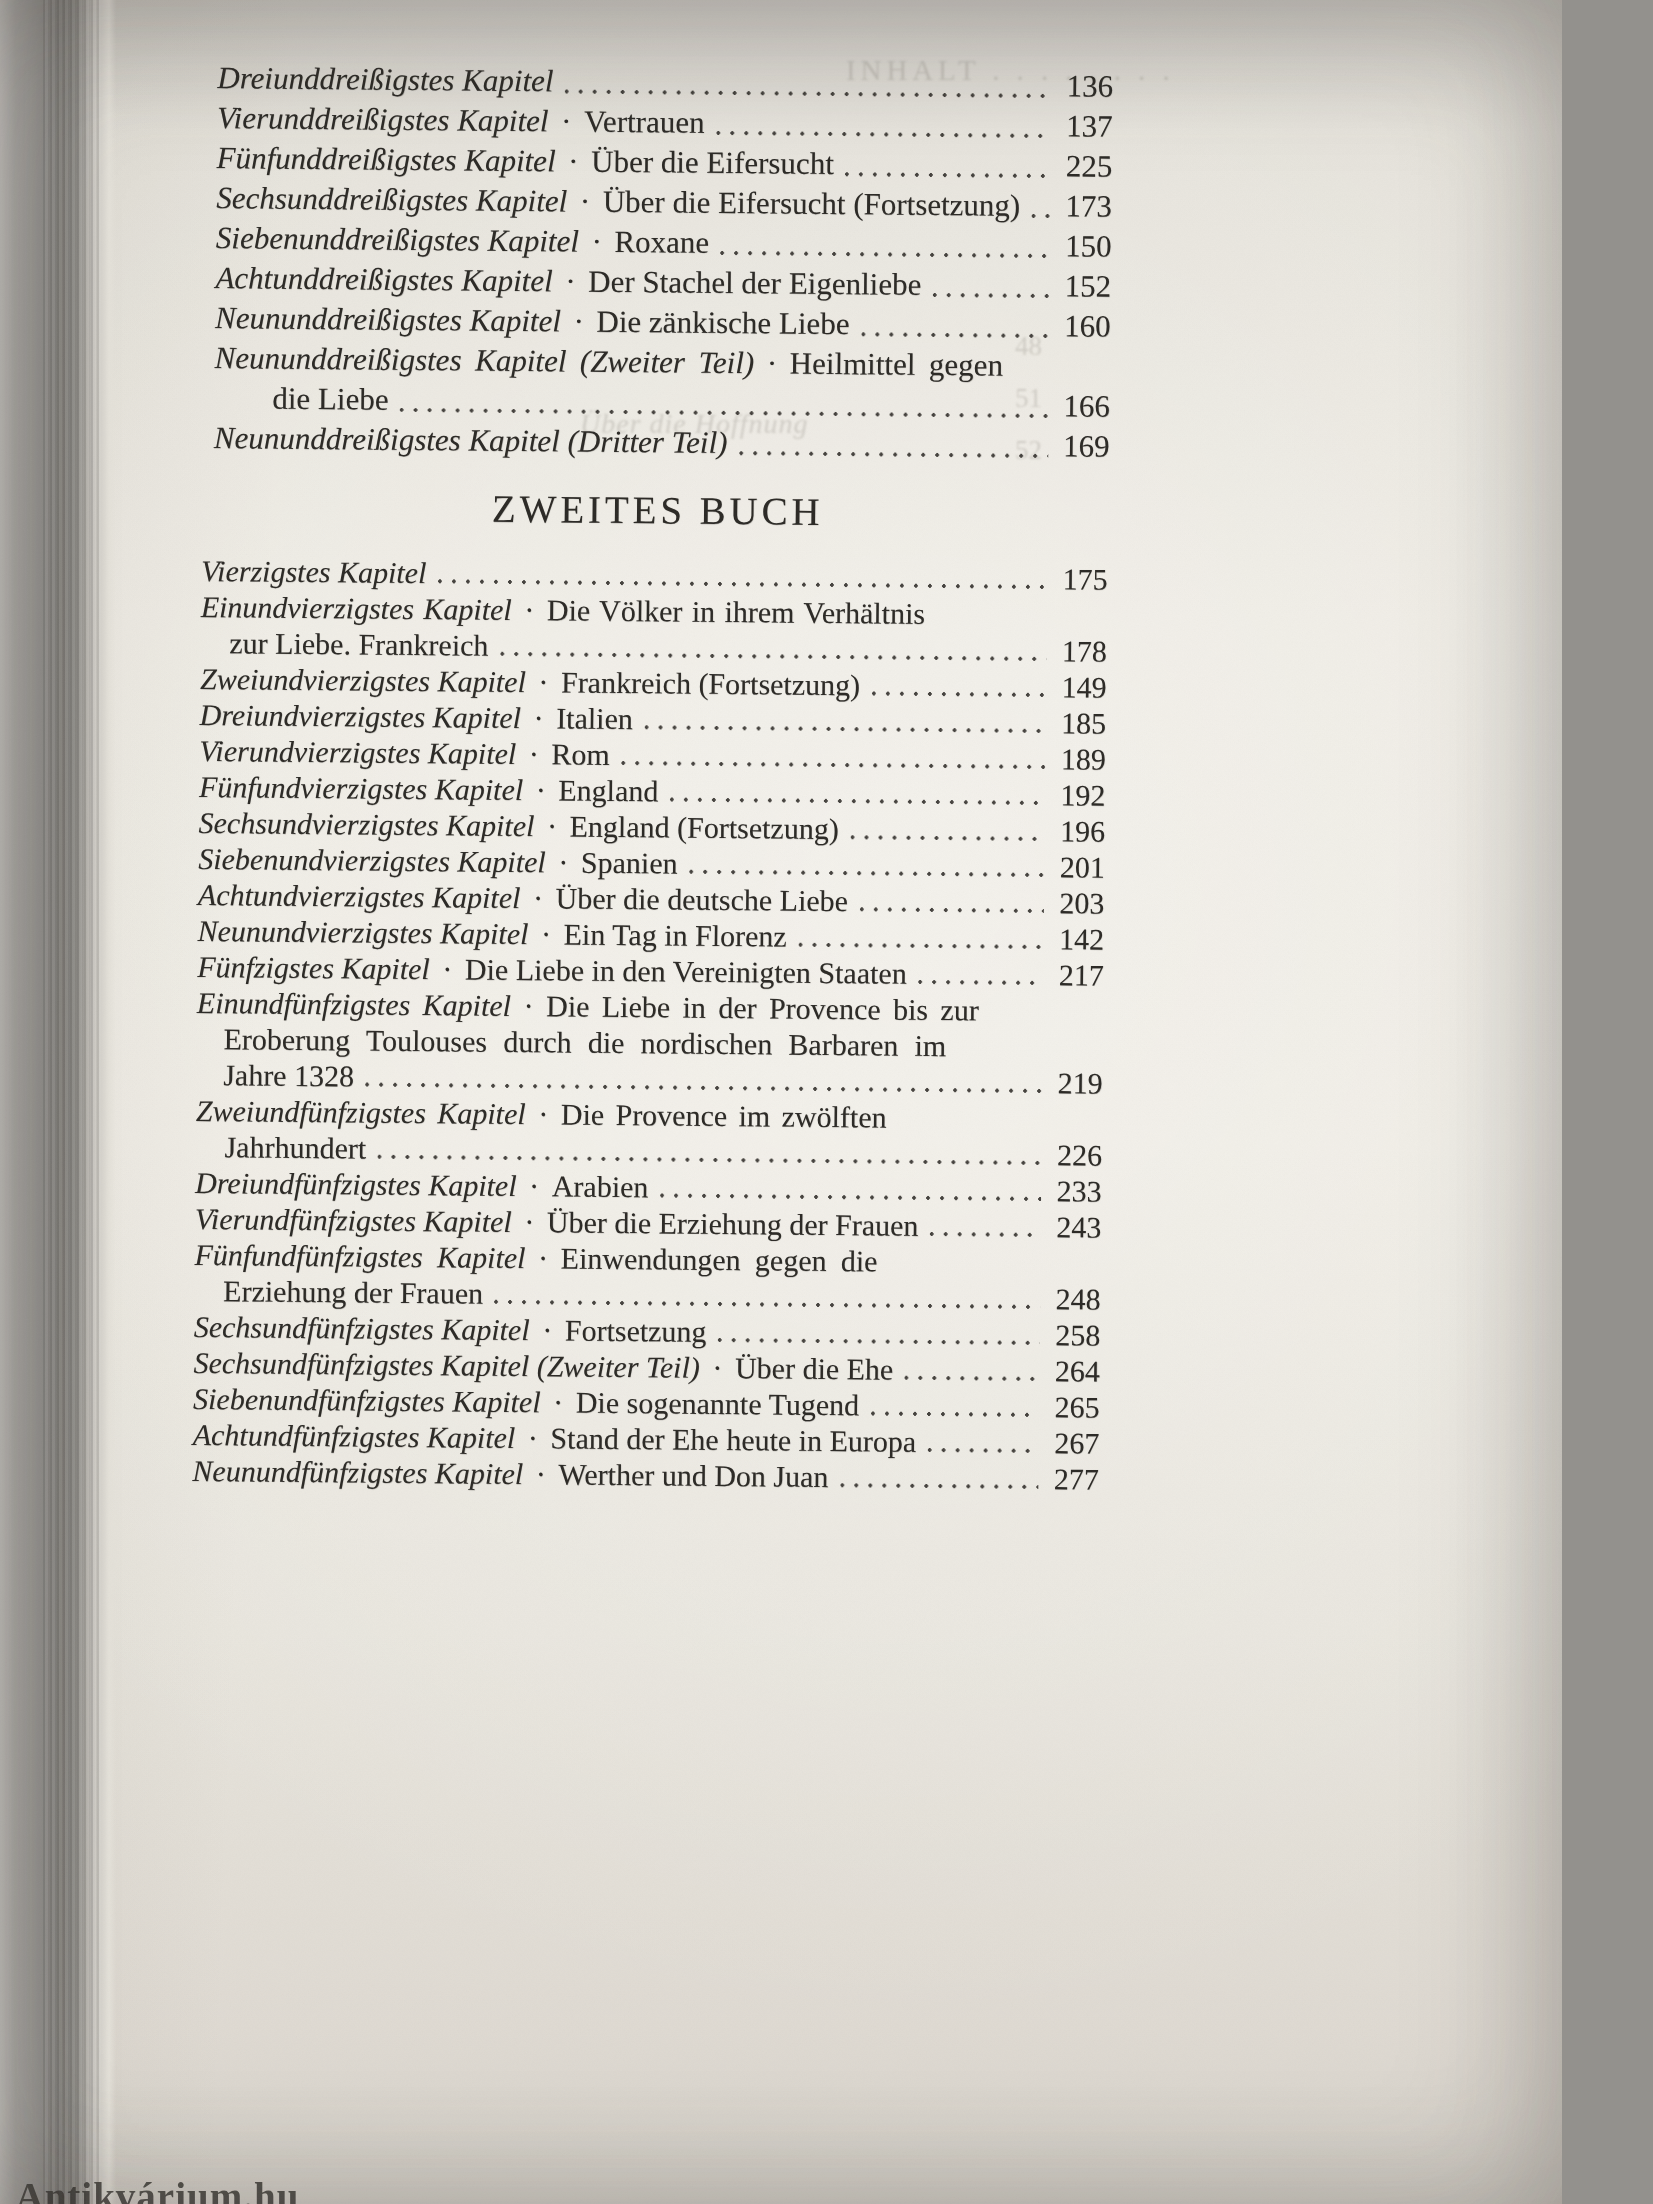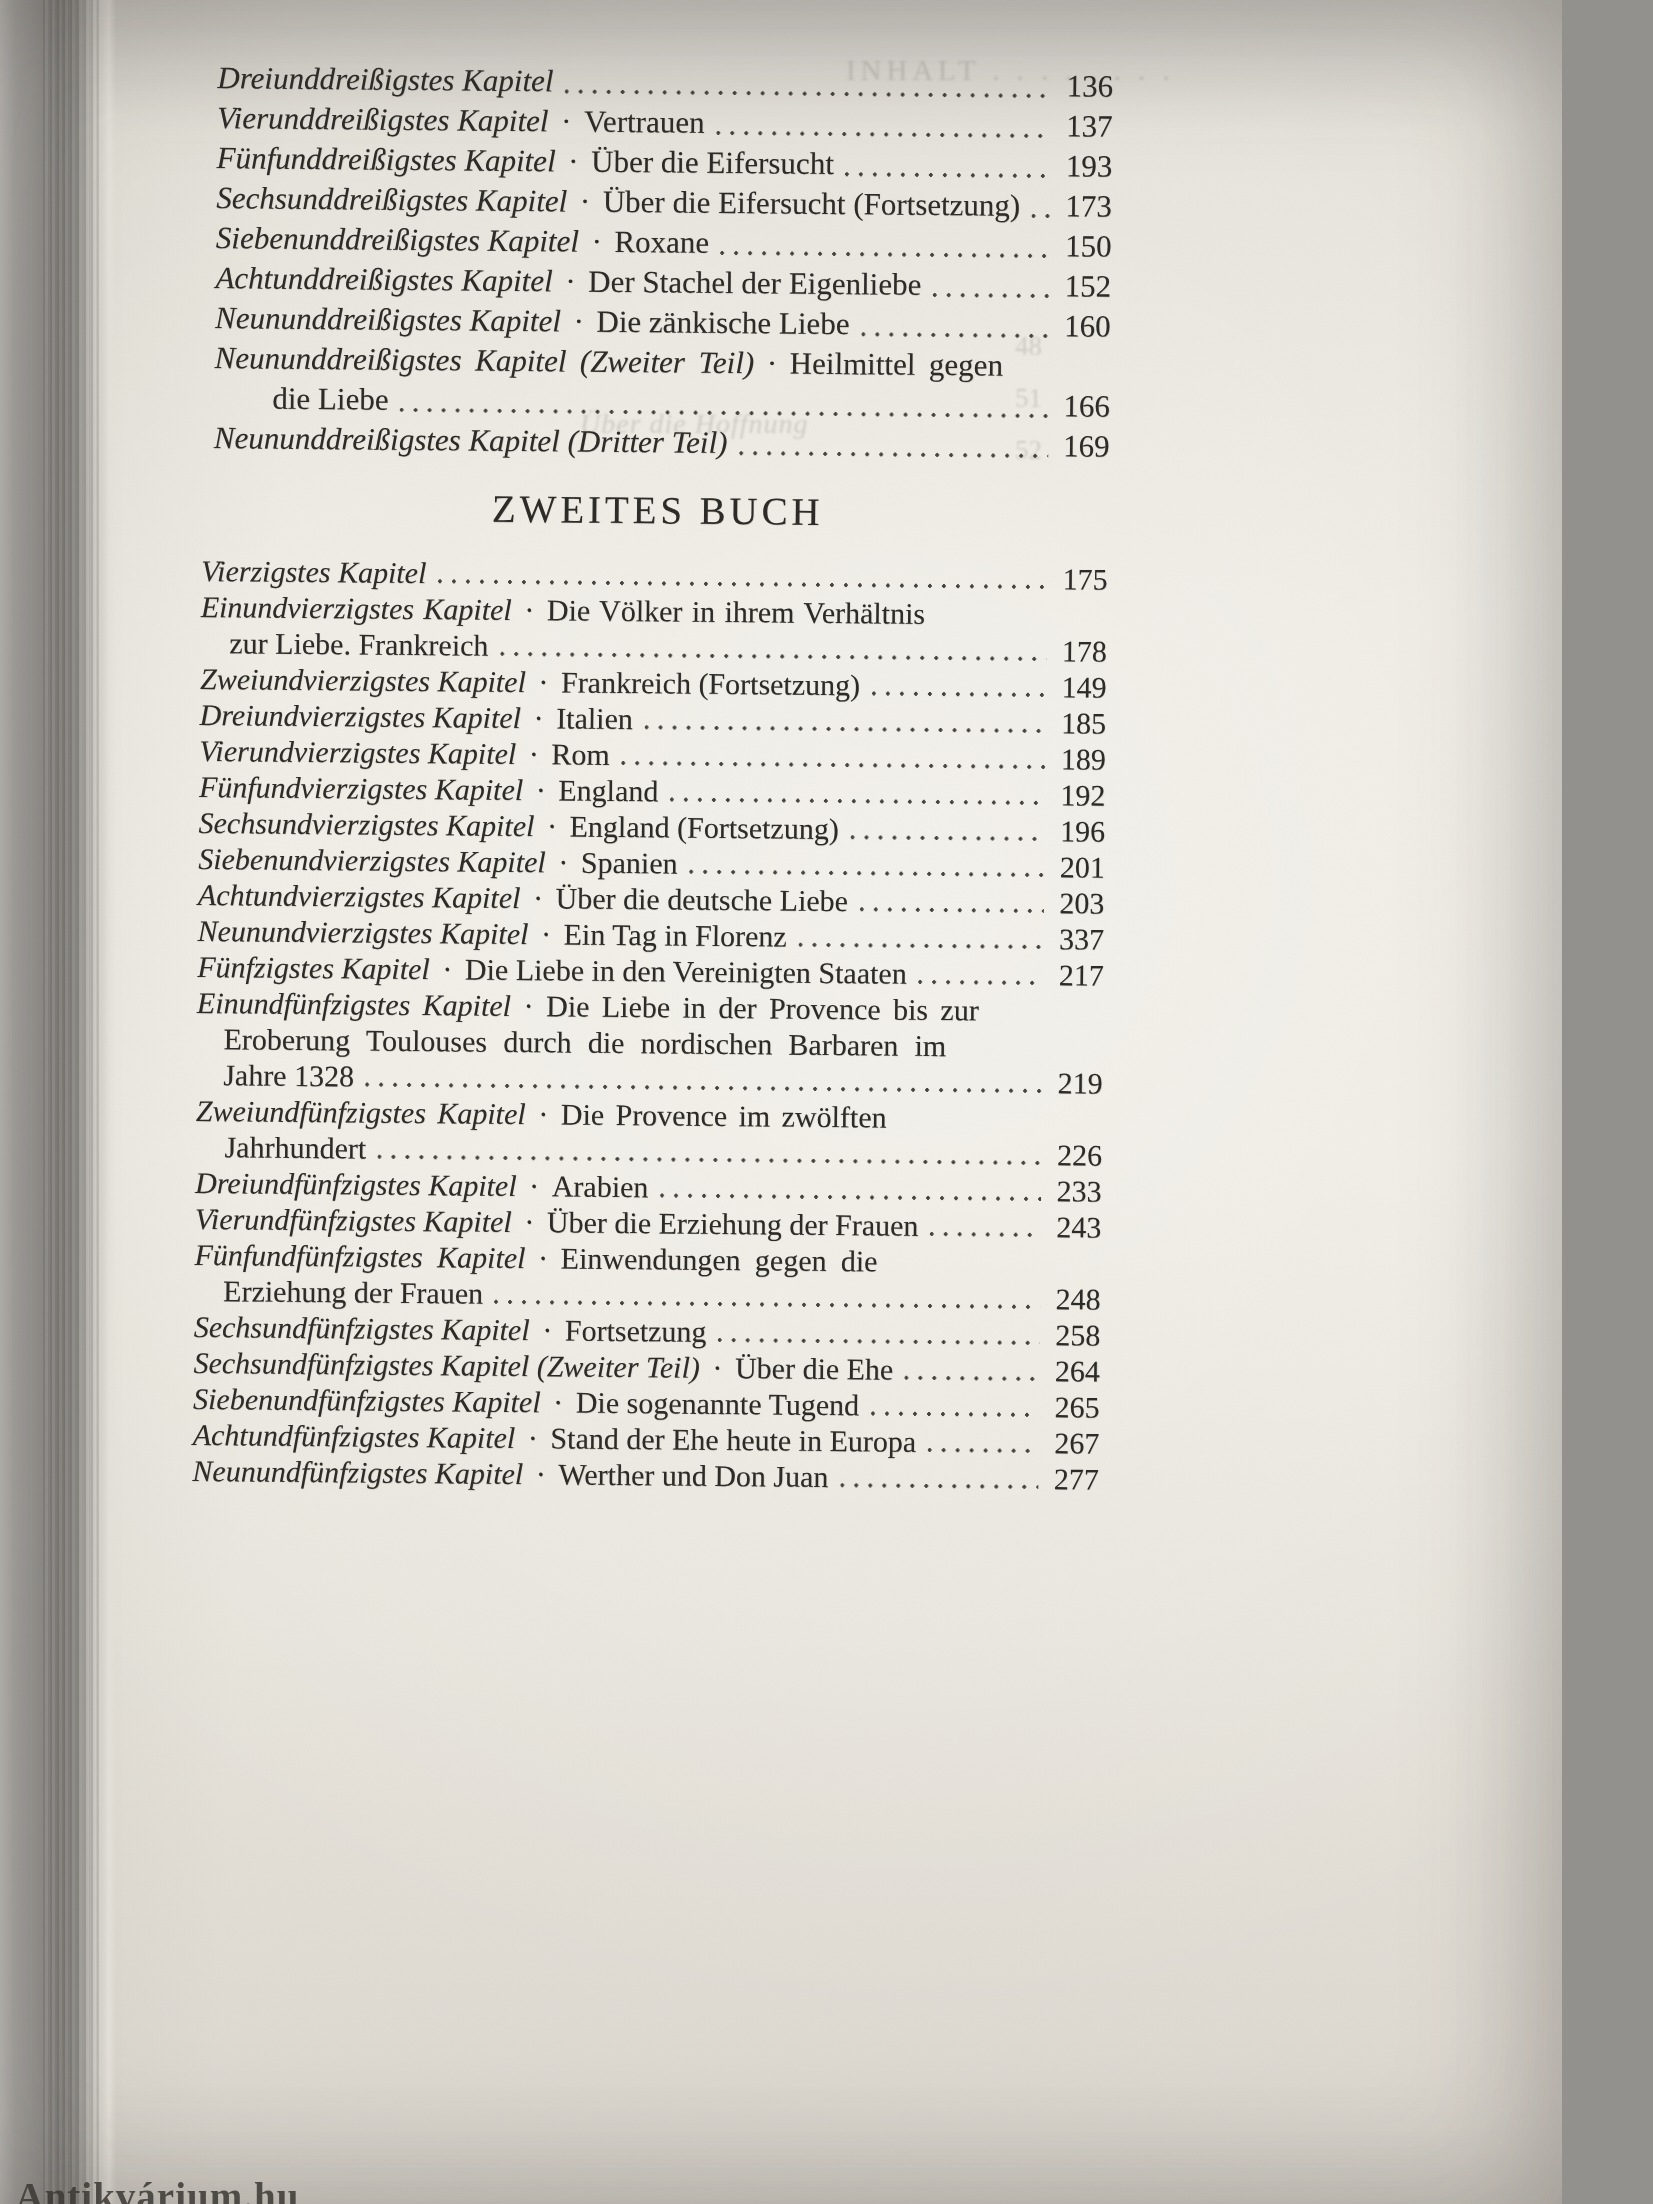--- a/index.html
+++ b/index.html
@@ -94,21 +94,21 @@
           <span class="pg">136</span>
         </div>
         <div class="toc-row">
           <span class="toc-text"><span class="chap">Vierunddreißigstes Kapitel</span><span class="sep">·</span><span class="rom">Vertrauen</span></span>
           <span class="dots"></span>
           <span class="pg">137</span>
         </div>
         <div class="toc-row">
           <span class="toc-text"><span class="chap">Fünfunddreißigstes Kapitel</span><span class="sep">·</span><span class="rom">Über die Eifersucht</span></span>
           <span class="dots"></span>
-          <span class="pg">193</span>
+          <span class="pg">225</span>
         </div>
         <div class="toc-row">
           <span class="toc-text"><span class="chap">Sechsunddreißigstes Kapitel</span><span class="sep">·</span><span class="rom">Über die Eifersucht (Fortsetzung)</span></span>
           <span class="dots"></span>
           <span class="pg">173</span>
         </div>
         <div class="toc-row">
           <span class="toc-text"><span class="chap">Siebenunddreißigstes Kapitel</span><span class="sep">·</span><span class="rom">Roxane</span></span>
           <span class="dots"></span>
           <span class="pg">150</span>
@@ -187,21 +187,21 @@
           <span class="pg">201</span>
         </div>
         <div class="toc-row">
           <span class="toc-text"><span class="chap">Achtundvierzigstes Kapitel</span><span class="sep">·</span><span class="rom">Über die deutsche Liebe</span></span>
           <span class="dots"></span>
           <span class="pg">203</span>
         </div>
         <div class="toc-row">
           <span class="toc-text"><span class="chap">Neunundvierzigstes Kapitel</span><span class="sep">·</span><span class="rom">Ein Tag in Florenz</span></span>
           <span class="dots"></span>
-          <span class="pg">337</span>
+          <span class="pg">142</span>
         </div>
         <div class="toc-row">
           <span class="toc-text"><span class="chap">Fünfzigstes Kapitel</span><span class="sep">·</span><span class="rom">Die Liebe in den Vereinigten Staaten</span></span>
           <span class="dots"></span>
           <span class="pg">217</span>
         </div>
         <div class="toc-row" style="word-spacing: 4.9px;">
           <span class="toc-text"><span class="chap">Einundfünfzigstes Kapitel</span><span class="sep">·</span><span class="rom">Die Liebe in der Provence bis zur</span></span>
           <span class="dots nodots"></span>
           <span class="pg"></span>

